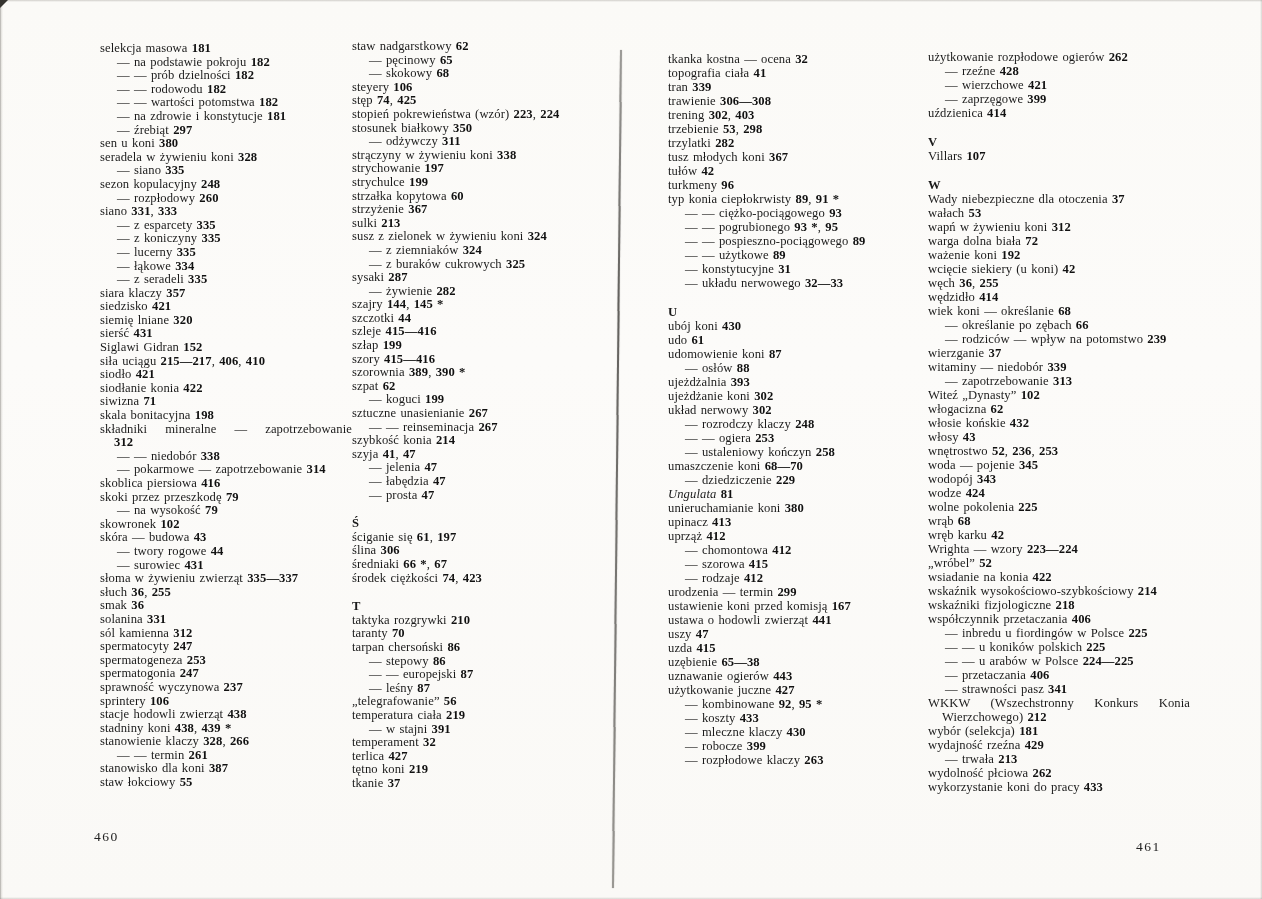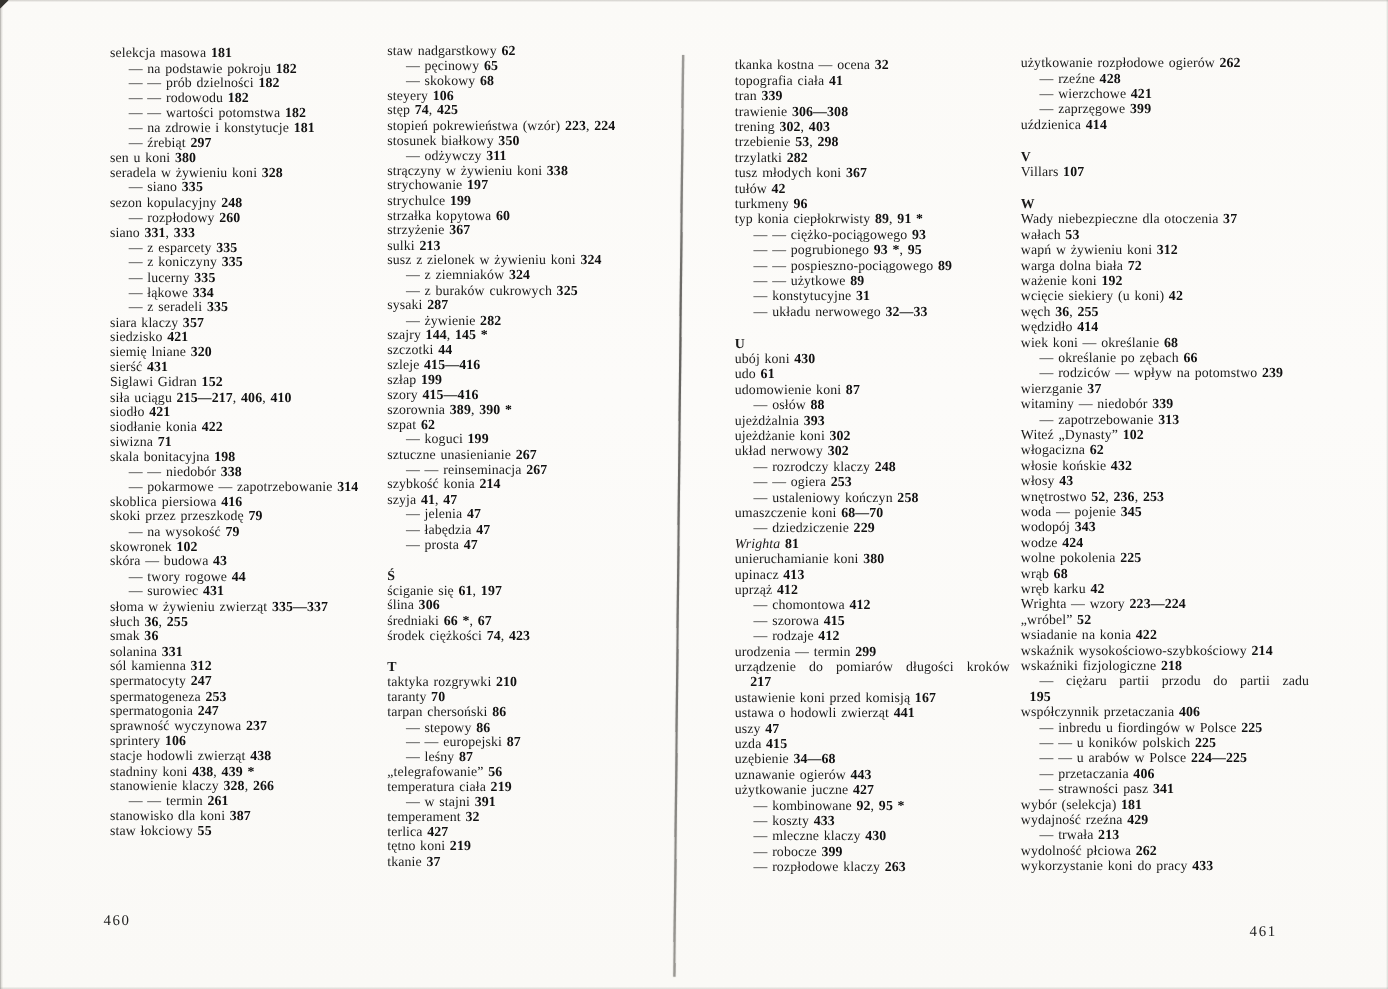--- a/index.html
+++ b/index.html
@@ -69,20 +69,21 @@
       <div class="entry d0">siara klaczy <b>357</b></div>
       <div class="entry d0">siedzisko <b>421</b></div>
       <div class="entry d0">siemię lniane <b>320</b></div>
       <div class="entry d0">sierść <b>431</b></div>
       <div class="entry d0">Siglawi Gidran <b>152</b></div>
       <div class="entry d0">siła uciągu <b>215—217</b>, <b>406</b>, <b>410</b></div>
       <div class="entry d0">siodło <b>421</b></div>
       <div class="entry d0">siodłanie konia <b>422</b></div>
       <div class="entry d0">siwizna <b>71</b></div>
       <div class="entry d0">skala bonitacyjna <b>198</b></div>
+      <div class="entry d0"><span class="j">składniki mineralne — zapotrzebowanie</span><b>312</b></div>
       <div class="entry d1">— — niedobór <b>338</b></div>
       <div class="entry d1">— pokarmowe — zapotrzebowanie <b>314</b></div>
       <div class="entry d0">skoblica piersiowa <b>416</b></div>
       <div class="entry d0">skoki przez przeszkodę <b>79</b></div>
       <div class="entry d1">— na wysokość <b>79</b></div>
       <div class="entry d0">skowronek <b>102</b></div>
       <div class="entry d0">skóra — budowa <b>43</b></div>
       <div class="entry d1">— twory rogowe <b>44</b></div>
       <div class="entry d1">— surowiec <b>431</b></div>
       <div class="entry d0">słoma w żywieniu zwierząt <b>335—337</b></div>
@@ -184,34 +185,33 @@
       <div class="entry d0">udomowienie koni <b>87</b></div>
       <div class="entry d1">— osłów <b>88</b></div>
       <div class="entry d0">ujeżdżalnia <b>393</b></div>
       <div class="entry d0">ujeżdżanie koni <b>302</b></div>
       <div class="entry d0">układ nerwowy <b>302</b></div>
       <div class="entry d1">— rozrodczy klaczy <b>248</b></div>
       <div class="entry d1">— — ogiera <b>253</b></div>
       <div class="entry d1">— ustaleniowy kończyn <b>258</b></div>
       <div class="entry d0">umaszczenie koni <b>68—70</b></div>
       <div class="entry d1">— dziedziczenie <b>229</b></div>
-      <div class="entry d0"><i>Wrighta</i> <b>81</b></div>
+      <div class="entry d0"><i>Ungulata</i> <b>81</b></div>
       <div class="entry d0">unieruchamianie koni <b>380</b></div>
       <div class="entry d0">upinacz <b>413</b></div>
       <div class="entry d0">uprząż <b>412</b></div>
       <div class="entry d1">— chomontowa <b>412</b></div>
       <div class="entry d1">— szorowa <b>415</b></div>
       <div class="entry d1">— rodzaje <b>412</b></div>
       <div class="entry d0">urodzenia — termin <b>299</b></div>
-      <div class="entry d0"><span class="j">urządzenie do pomiarów długości kroków</span><b>217</b></div>
       <div class="entry d0">ustawienie koni przed komisją <b>167</b></div>
       <div class="entry d0">ustawa o hodowli zwierząt <b>441</b></div>
       <div class="entry d0">uszy <b>47</b></div>
       <div class="entry d0">uzda <b>415</b></div>
-      <div class="entry d0">uzębienie <b>34—68</b></div>
+      <div class="entry d0">uzębienie <b>65—38</b></div>
       <div class="entry d0">uznawanie ogierów <b>443</b></div>
       <div class="entry d0">użytkowanie juczne <b>427</b></div>
       <div class="entry d1">— kombinowane <b>92</b>, <b>95 *</b></div>
       <div class="entry d1">— koszty <b>433</b></div>
       <div class="entry d1">— mleczne klaczy <b>430</b></div>
       <div class="entry d1">— robocze <b>399</b></div>
       <div class="entry d1">— rozpłodowe klaczy <b>263</b></div>
     </div>
   <div class="col" id="col-4">
       <div class="entry d0">użytkowanie rozpłodowe ogierów <b>262</b></div>
@@ -245,27 +245,27 @@
       <div class="entry d0">wodopój <b>343</b></div>
       <div class="entry d0">wodze <b>424</b></div>
       <div class="entry d0">wolne pokolenia <b>225</b></div>
       <div class="entry d0">wrąb <b>68</b></div>
       <div class="entry d0">wręb karku <b>42</b></div>
       <div class="entry d0">Wrighta — wzory <b>223—224</b></div>
       <div class="entry d0">„wróbel” <b>52</b></div>
       <div class="entry d0">wsiadanie na konia <b>422</b></div>
       <div class="entry d0">wskaźnik wysokościowo-szybkościowy <b>214</b></div>
       <div class="entry d0">wskaźniki fizjologiczne <b>218</b></div>
-      <div class="entry d1"><span class="j">— ciężaru partii przodu do partii zadu</span><b>195</b></div>
       <div class="entry d0">współczynnik przetaczania <b>406</b></div>
       <div class="entry d1">— inbredu u fiordingów w Polsce <b>225</b></div>
       <div class="entry d1">— — u koników polskich <b>225</b></div>
       <div class="entry d1">— — u arabów w Polsce <b>224—225</b></div>
       <div class="entry d1">— przetaczania <b>406</b></div>
       <div class="entry d1">— strawności pasz <b>341</b></div>
+      <div class="entry d0"><span class="j">WKKW (Wszechstronny Konkurs Konia</span>Wierzchowego) <b>212</b></div>
       <div class="entry d0">wybór (selekcja) <b>181</b></div>
       <div class="entry d0">wydajność rzeźna <b>429</b></div>
       <div class="entry d1">— trwała <b>213</b></div>
       <div class="entry d0">wydolność płciowa <b>262</b></div>
       <div class="entry d0">wykorzystanie koni do pracy <b>433</b></div>
     </div>
 
   <div class="pagenum" id="pn-left">460</div>
   <div class="pagenum" id="pn-right">461</div>
 </div>

